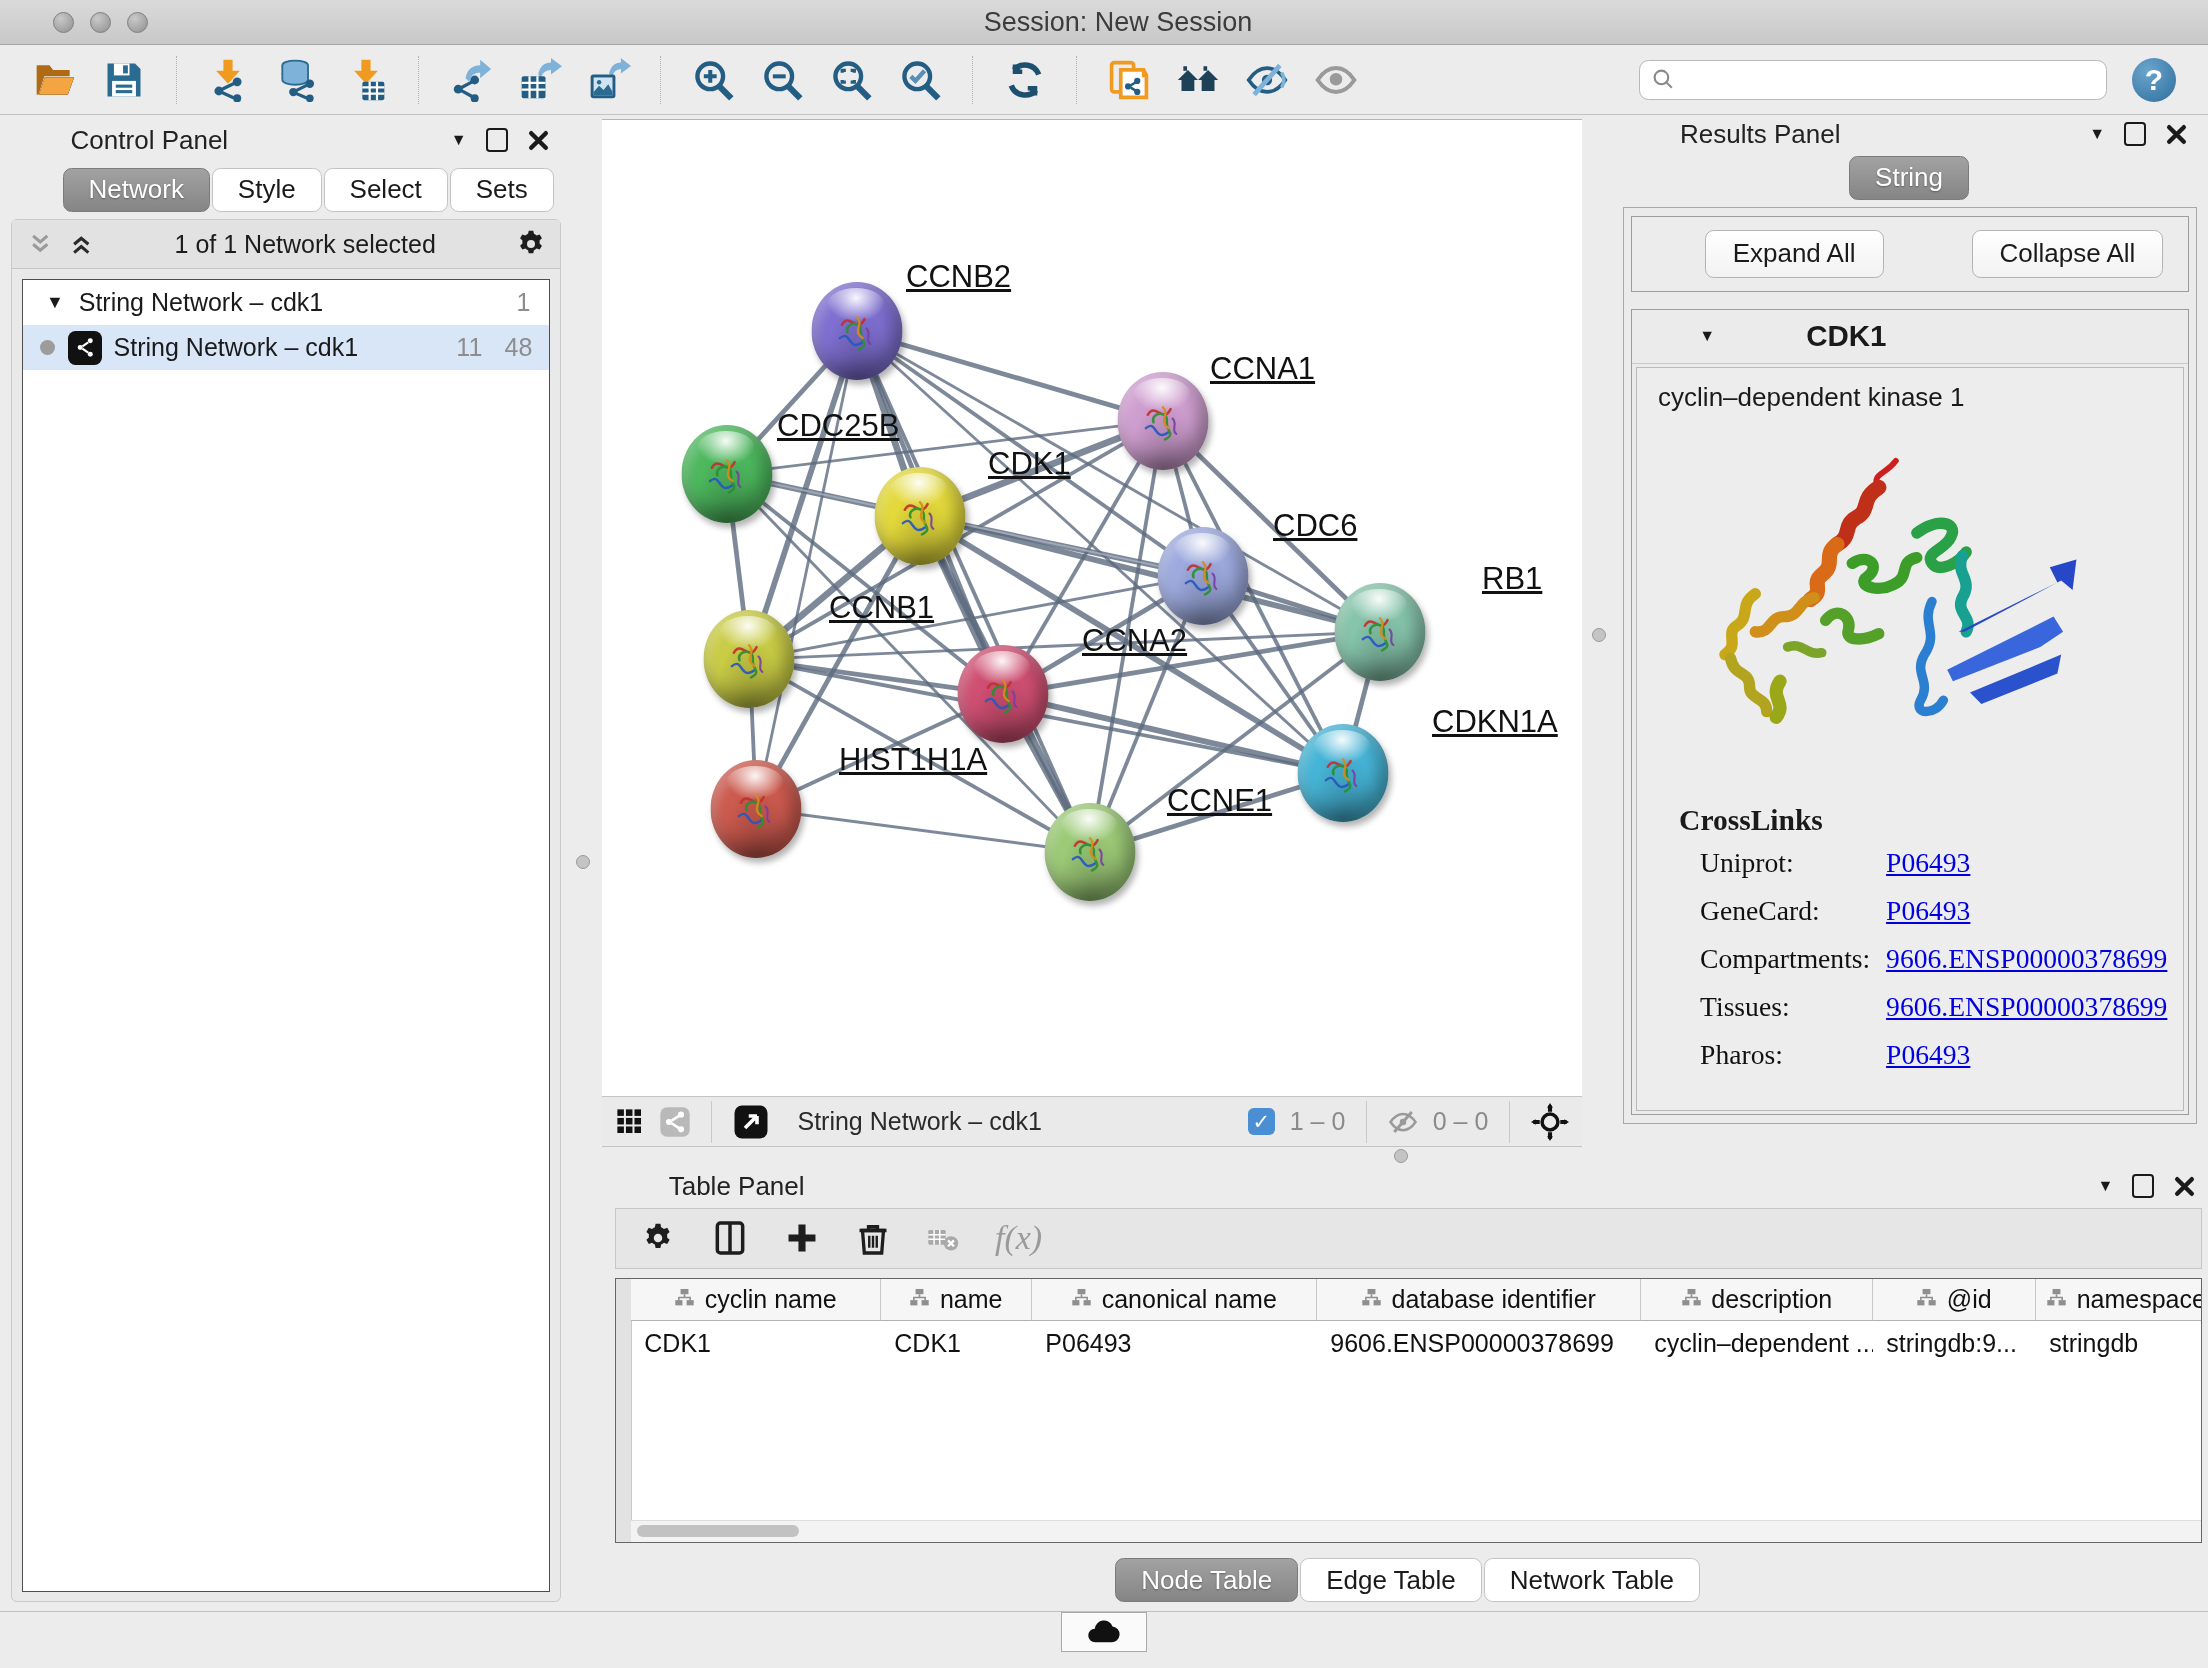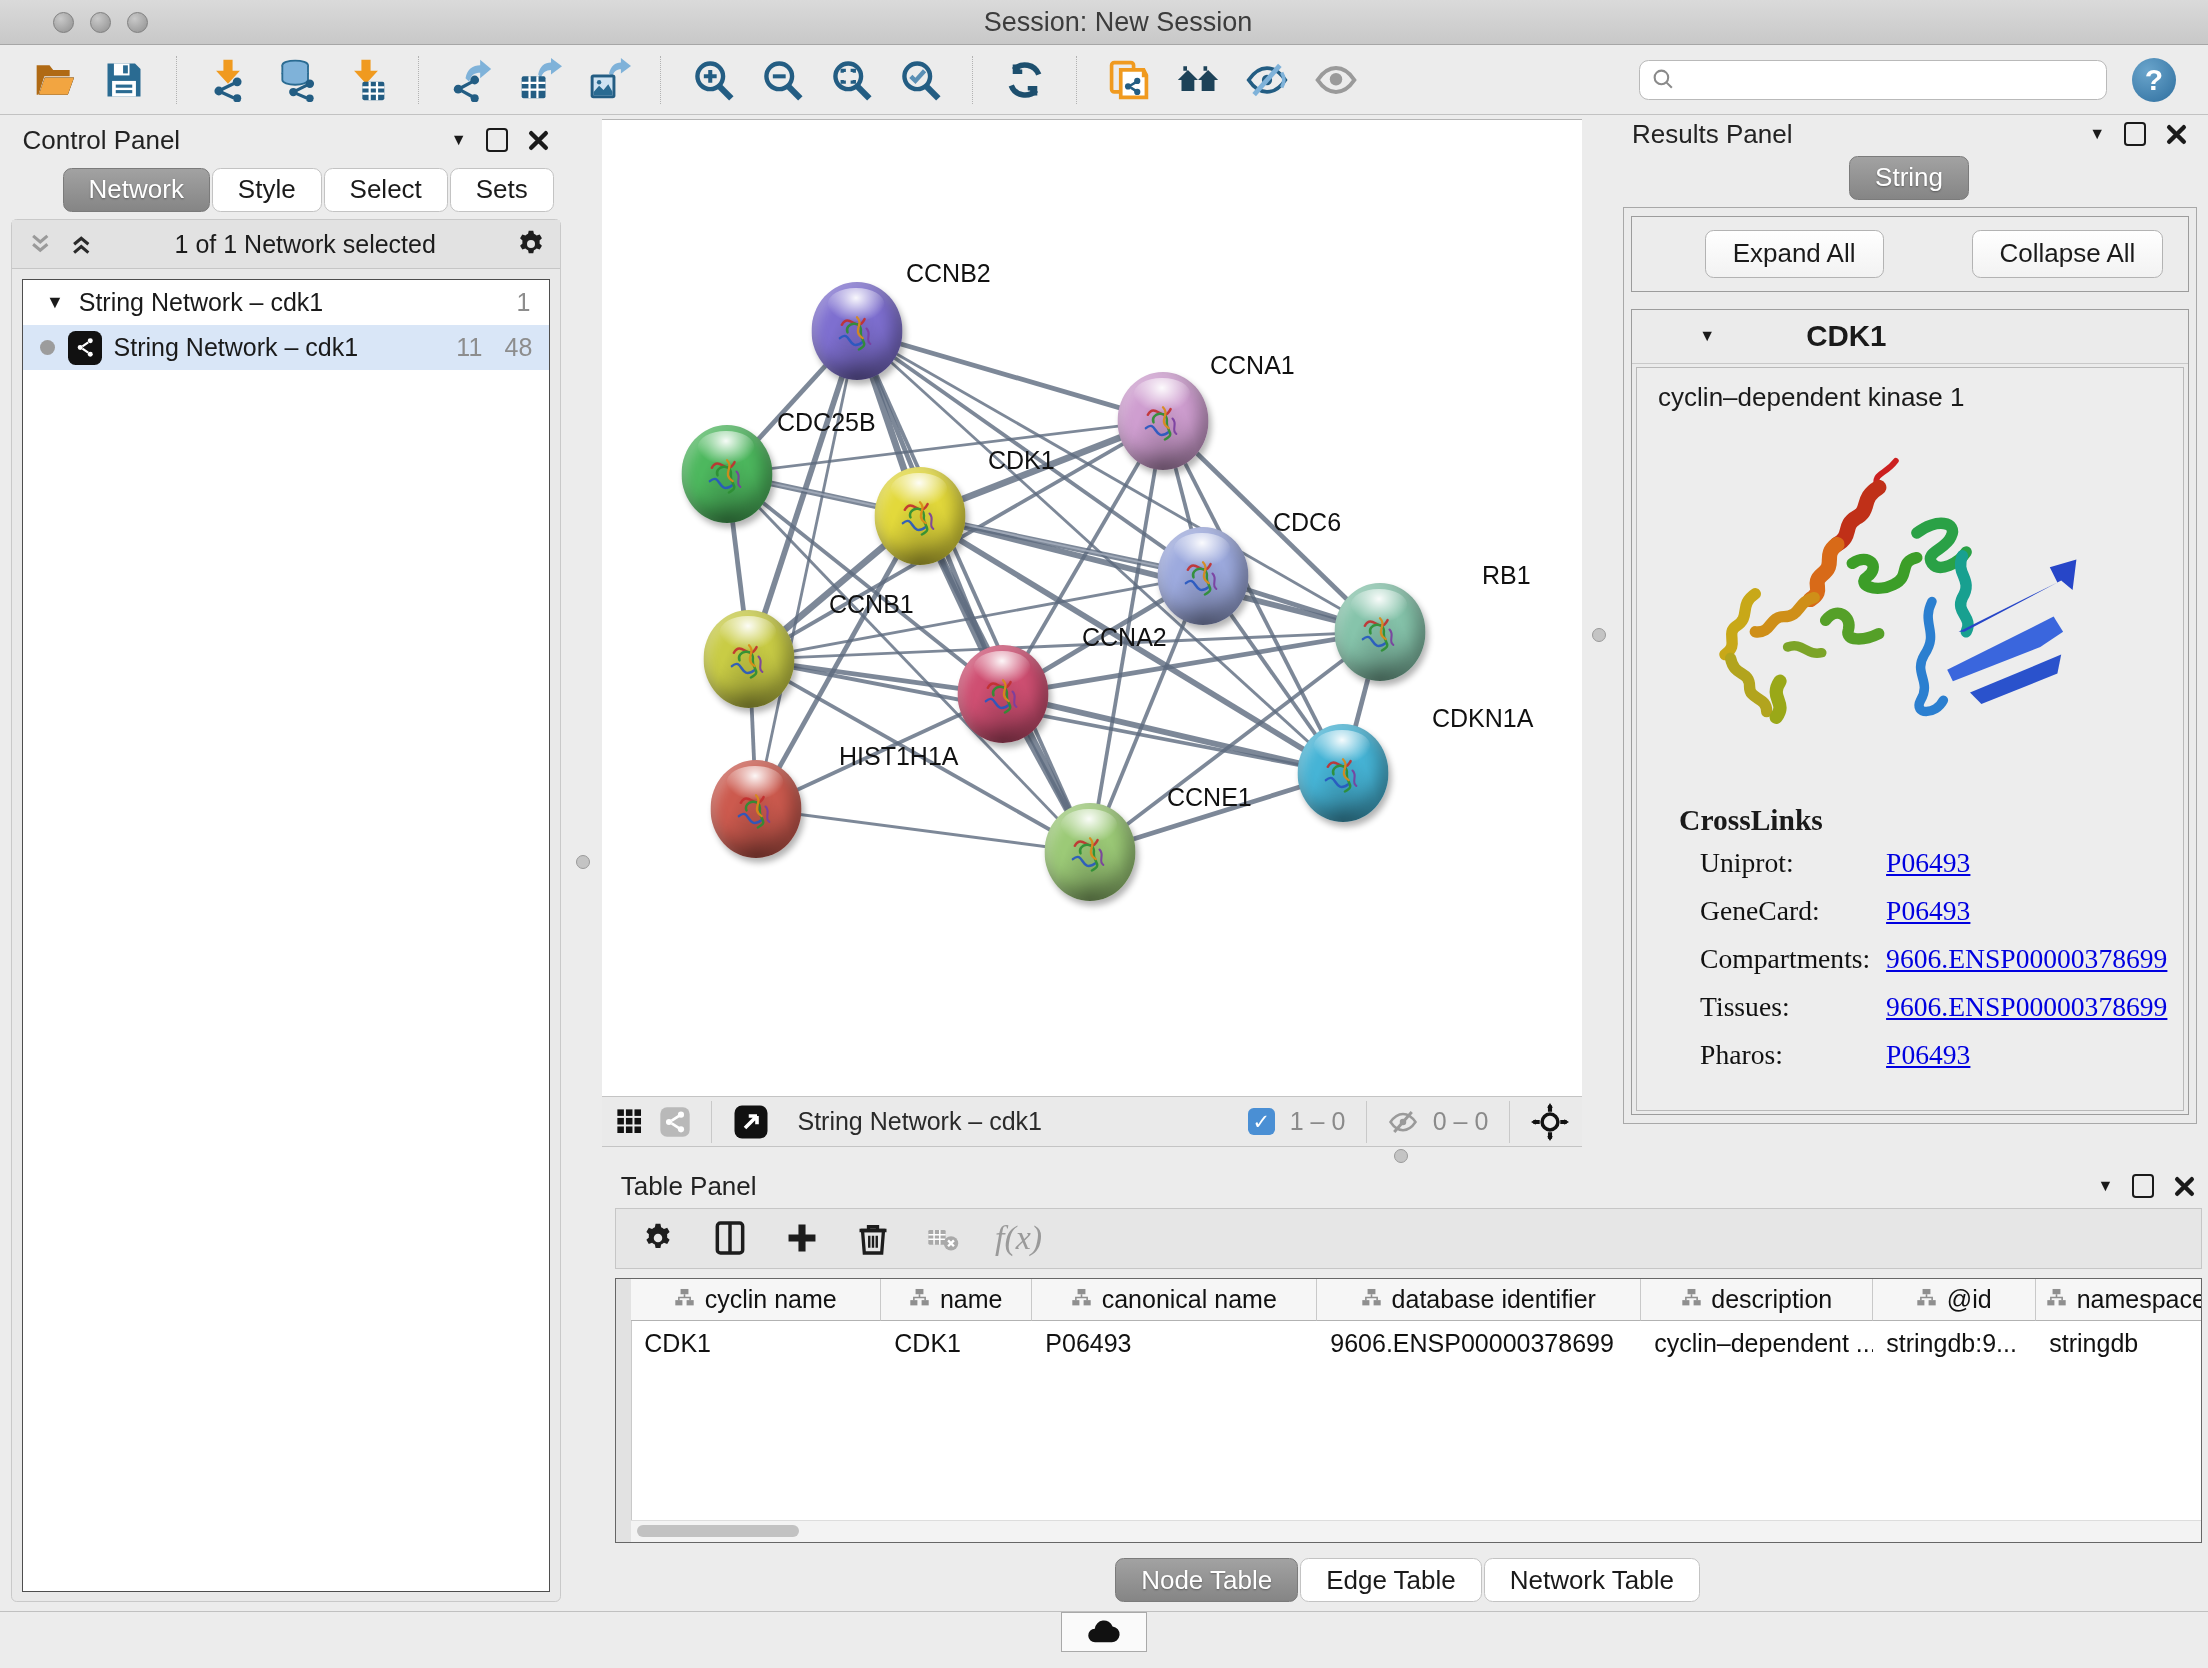--- a/index.html
+++ b/index.html
@@ -20,21 +20,21 @@
   .tbtn svg{width:44px;height:44px;}
   .tdiv{width:0;height:48px;border-left:1.9px dotted #b2b2b2;margin:0 5.7px;flex:0 0 auto;}
   #search-wrap{margin-left:auto;display:flex;align-items:center;gap:25px;}
   #search-box{width:468px;height:40px;background:#fff;border:1px solid #b9b9b9;border-radius:9.5px;
     display:flex;align-items:center;padding:0 11.4px;box-sizing:border-box;gap:7.6px;}
   #search-input{border:none;outline:none;flex:1;font-size:23px;background:transparent;}
   #help-btn{width:44px;height:44px;border-radius:50%;background:radial-gradient(circle at 35% 30%,#6aa5cc,#2e6e9e);
     color:#fff;font-size:30px;font-weight:bold;display:flex;align-items:center;justify-content:center;}
   
   .phead{display:flex;align-items:center;height:36px;padding:0 15px;}
-  .phead .ptitle{font-size:26px;color:#222;}
+  .phead .ptitle{font-size:26px;color:#222;margin-left:48px;}
   .ph-icons{margin-left:auto;display:flex;align-items:center;gap:19px;}
   .tri{font-size:16px;color:#1a1a1a;}
   .floatbox{width:18px;height:20px;border:2.9px solid #1a1a1a;border-radius:3.8px;}
   .tab{height:42px;display:flex;align-items:center;justify-content:center;background:#fff;
     border:1px solid #c3c3c3;border-radius:8.6px 8.6px 8.6px 8.6px;font-size:26px;padding:0 25px;margin-right:1.9px;}
   .tab.sel{background:linear-gradient(#a2a2a2,#858585);color:#fff;border-color:#7b7b7b;
     text-shadow:0 1px 1.9px rgba(0,0,0,.35);}
   
   #control-panel{position:absolute;left:7.6px;top:122px;width:557px;height:1480px;background:#ececec;}
   #cp-tabs{display:flex;margin:9.5px 0 0 55px;}
@@ -59,22 +59,22 @@
   
   #canvas-wrap{position:absolute;left:602px;top:116px;width:980px;height:1052px;}
   #network-canvas{position:absolute;left:0;top:2.9px;width:980px;height:976px;background:#fff;
     border-top:1px solid #b5b5b5;overflow:hidden;}
   #network-canvas svg.edges{position:absolute;left:0;top:0;}
   .node{position:absolute;width:91px;height:98px;border-radius:50%;transform:translate(-50%,-50%);
     box-shadow:inset -7.6px -11.4px 19px rgba(0,0,0,.38),inset 4.8px 7.6px 11.4px rgba(255,255,255,.28),2.9px 4.8px 6.7px rgba(0,0,0,.3);
     display:flex;align-items:center;justify-content:center;overflow:hidden;}
   .node::before{content:"";position:absolute;left:18%;top:6%;width:62%;height:34%;border-radius:50%;
     background:radial-gradient(ellipse at 50% 30%,rgba(255,255,255,.95),rgba(255,255,255,0) 75%);}
-  .node-label{position:absolute;font-size:25px;color:#111;white-space:nowrap;
-    font-family:"Liberation Sans",sans-serif;}
+  .node-label{position:absolute;font-size:31px;color:#111;white-space:nowrap;
+    font-family:"Liberation Sans",sans-serif;text-decoration:underline;}
   
   #canvas-toolbar{position:absolute;left:0;top:980px;width:980px;height:51px;background:#eaeaea;
     border-top:1px solid #c4c4c4;border-bottom:1px solid #c4c4c4;display:flex;align-items:center;
     padding:0 13.3px;box-sizing:border-box;gap:15px;font-size:25px;color:#2a2a2a;}
   .cdiv{width:0;height:42px;border-left:1px solid #c9c9c9;margin:0 5.7px;}
   .gray-cnt{color:#8a8a8a;}
   #sel-check{width:27px;height:27px;border-radius:5.7px;background:#4a8fd4;color:#fff;font-size:21px;
     display:flex;align-items:center;justify-content:center;}
   
   #results-panel{position:absolute;left:1617px;top:116px;width:586px;height:1008px;background:#ececec;}

